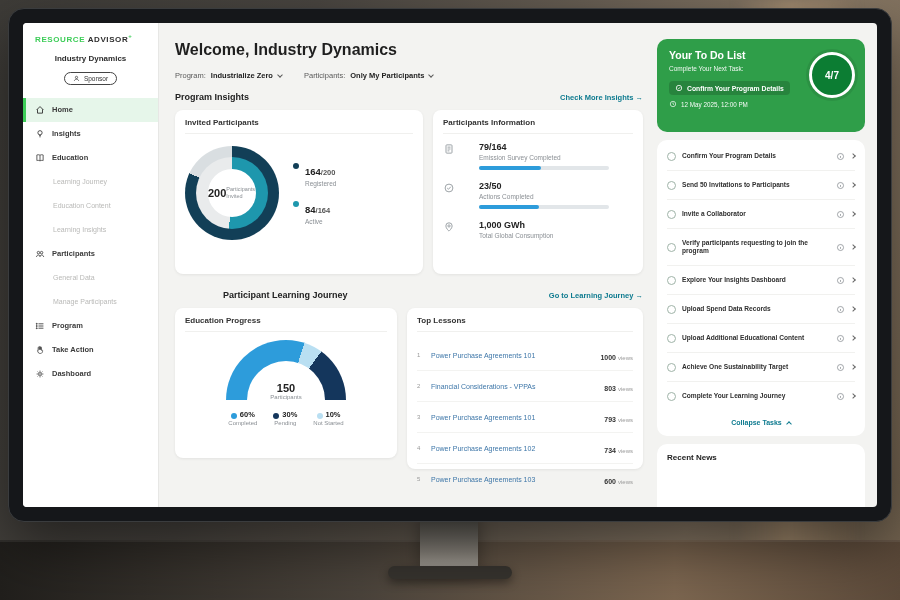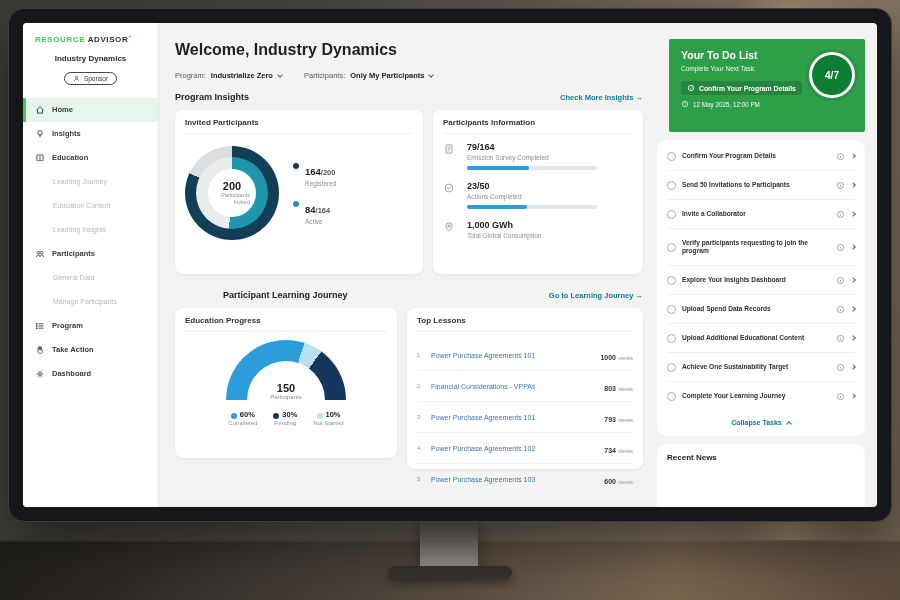--- a/index.html
+++ b/index.html
@@ -63,32 +63,32 @@
   .card-title { font-size:8px; font-weight:bold; color:#333; padding-bottom:6px;
     border-bottom:1px solid #f0f0ee; margin-bottom:8px; }
 
   .card-invited { width:248px; height:164px; }
   .invited-body { display:flex; align-items:center; gap:14px; padding-top:4px; }
   .donut { position:relative; width:94px; height:94px; border-radius:50%;
     background:conic-gradient(#123f57 0 295deg,#d9dee1 295deg 360deg); flex-shrink:0; }
   .ring-inner { position:absolute; inset:11px; border-radius:50%;
     background:conic-gradient(#1e97ad 0 185deg,#e9ebec 185deg 360deg); }
   .donut-hole { position:absolute; inset:23px; border-radius:50%; background:#fff;
-    display:flex; flex-direction:column; align-items:center; justify-content:center; text-align:right; }
+    display:flex; flex-direction:row; align-items:center; justify-content:center; text-align:left; }
   .donut-val { font-size:11px; font-weight:bold; color:#222; }
   .donut-lbl { font-size:5.5px; color:#8a8f94; width:36px; line-height:1.25; }
   .leg { display:flex; flex-direction:column; gap:12px; }
   .leg-entry { display:flex; gap:6px; align-items:flex-start; }
   .leg-dot { width:6px; height:6px; border-radius:50%; margin-top:2px; flex-shrink:0; }
   .leg-val { font-size:9.5px; font-weight:bold; color:#222; }
   .leg-suf { font-size:7.5px; font-weight:bold; color:#555; }
   .leg-lab { font-size:6.5px; color:#8a8f94; margin-top:1px; }
 
   .card-info { flex:1; height:164px; }
-  .stat-row { display:flex; gap:12px; margin-bottom:11px; }
+  .stat-row { display:flex; gap:24px; margin-bottom:11px; }
   .stat-row svg { width:12px; height:12px; flex-shrink:0; margin-top:1px; }
   .stat-val { font-size:9px; font-weight:bold; color:#222; }
   .stat-lab { font-size:6.5px; color:#8a8f94; margin:2px 0 5px; }
   .bar { width:130px; height:4px; background:#e2e6e9; border-radius:2px; }
   .bar-fill { height:100%; border-radius:2px; background:#2d9cdb; }
 
   .card-edu { width:222px; height:150px; }
   .gauge-wrap { width:120px; height:60px; position:relative; margin:8px auto 0; overflow:hidden; }
   .gauge { position:absolute; width:120px; height:120px; border-radius:50%;
     background:conic-gradient(from 270deg,#2d9cdb 0 108deg,#b9dff2 108deg 126deg,#14365c 126deg 180deg,transparent 180deg 360deg); }
@@ -105,21 +105,21 @@
   .card-lessons { flex:1; height:161px; }
   .lesson-row { display:flex; align-items:center; gap:7px; padding:6px 0; border-bottom:1px solid #f3f3f1; }
   .lesson-row:last-child { border-bottom:none; }
   .lesson-rank { font-size:6px; color:#999; width:7px; }
   .lesson-title { flex:1; font-size:7px; color:#3d76a8; cursor:pointer; }
   .lesson-views-num { font-size:7px; font-weight:bold; color:#333; }
   .lesson-views-unit { font-size:6px; color:#999; margin-left:2px; }
 
   
   .rightpanel { width:222px; padding:16px 12px 0 2px; display:flex; flex-direction:column; gap:8px; flex-shrink:0; }
-  .todo-hero { position:relative; background:#2f9e49; border-radius:2px; padding:10px 12px; color:#fff; min-height:93px;margin-left:12px; }
+  .todo-hero { position:relative; background:#2f9e49; border-radius:10px; padding:10px 12px; color:#fff; min-height:93px; }
   .todo-title { font-size:10.5px; font-weight:bold; margin-bottom:4px; }
   .todo-sub { font-size:6.5px; opacity:.92; margin-bottom:6px; }
   .todo-pill { display:inline-flex; align-items:center; gap:4px; background:rgba(0,0,0,.16);
     border-radius:4px; padding:3px 6px; font-size:6.8px; font-weight:bold; margin-bottom:5px; max-width:152px; }
   .todo-pill svg, .todo-time svg { width:8px; height:8px; flex-shrink:0; }
   .todo-time { display:flex; align-items:center; gap:4px; font-size:6.3px; opacity:.95; }
   .todo-ring { position:absolute; right:10px; top:13px; width:46px; height:46px; border-radius:50%;
     background:#0c7d33; border:3px solid #fff; display:flex; align-items:center; justify-content:center;
     font-size:10px; font-weight:bold; box-shadow:0 0 0 3px rgba(0,0,0,.08); }
 

